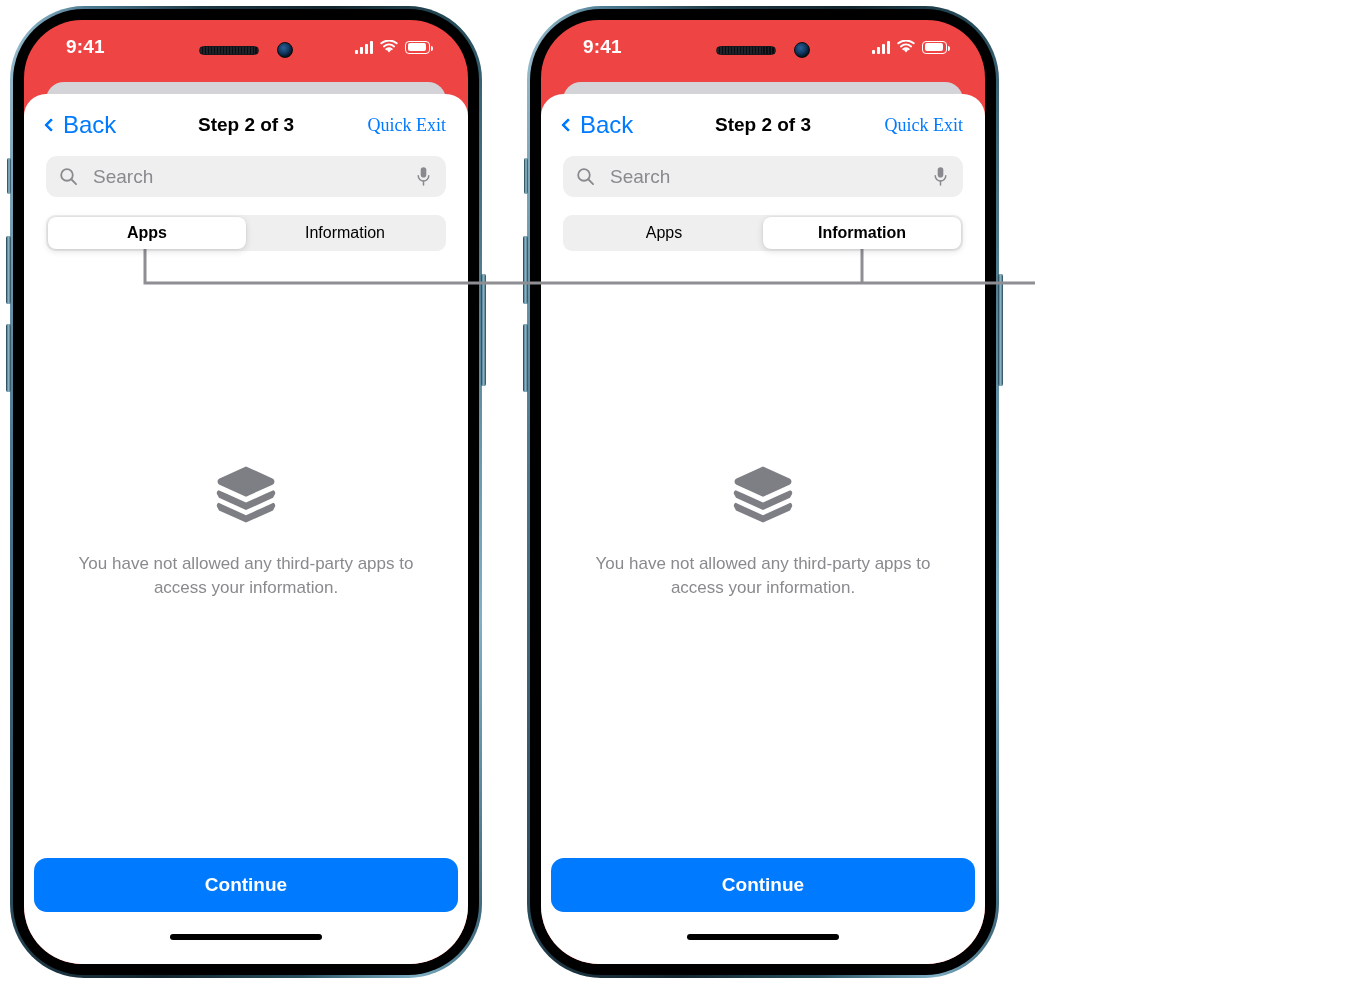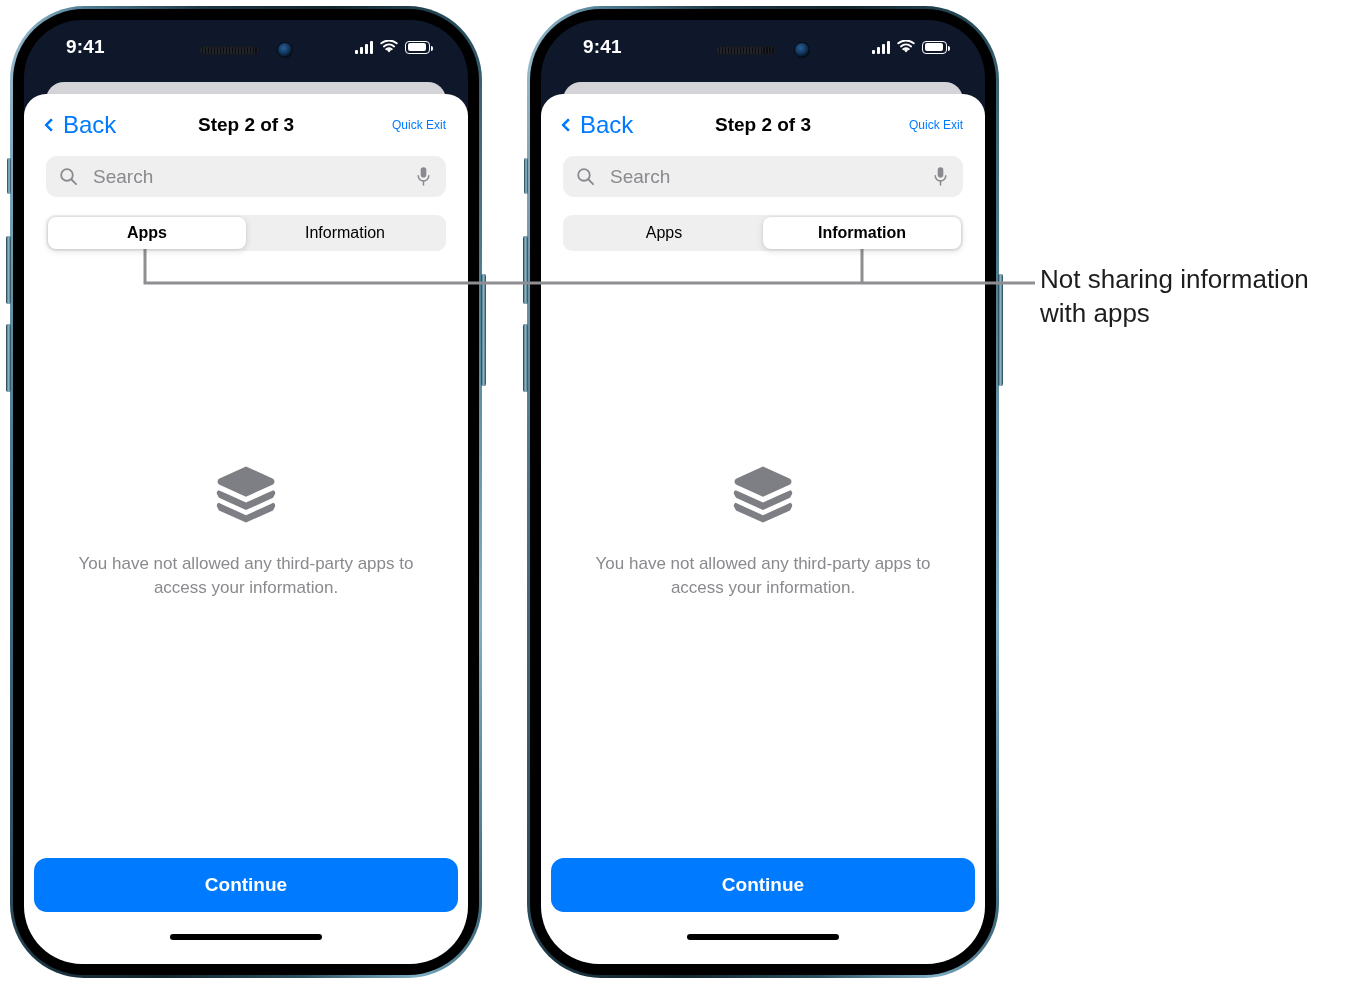--- a/index.html
+++ b/index.html
@@ -28,21 +28,21 @@
   }
   .frame-inner {
     position: absolute; inset: 3px;
     border-radius: 71px;
     background: #000;
   }
   .screen {
     position: absolute;
     left: 14px; right: 14px; top: 14px; bottom: 14px;
     border-radius: 58px;
-    background: #0f172a;
+    background: #ef4444;
     overflow: hidden;
   }
 
   
   .btn-side { position: absolute; background: linear-gradient(90deg,#1a3440,#6f9fb4 35%,#8fb8c9 55%,#24424f); border-radius: 2px; }
   .btn-silent { left: -3px; top: 152px; width: 4px; height: 36px; }
   .btn-vol-up { left: -4px; top: 230px; width: 5px; height: 68px; }
   .btn-vol-dn { left: -4px; top: 318px; width: 5px; height: 68px; }
   .btn-power  { right: -4px; top: 268px; width: 5px; height: 112px; }
 
@@ -97,21 +97,21 @@
   }
   .nav-back { display:flex; align-items:center; gap:5px; color:#007AFF; font-size:24px; cursor:pointer; }
   .chev {
     width:10px; height:10px; border-left:3px solid #007AFF; border-bottom:3px solid #007AFF;
     transform: rotate(45deg); margin-right:2px; border-radius:1px;
   }
   .nav-title {
     position:absolute; left:0; right:0; text-align:center;
     font-size:19px; font-weight:bold; color:#000; pointer-events:none;
   }
-  .nav-exit { margin-left:auto; color:#007AFF; font-size:12px; cursor:pointer; z-index:2; }
+  .nav-exit { margin-left:auto; color:#007AFF; font-size:18px; cursor:pointer; z-index:2;font-family:Liberation Serif, serif; }
 
   
   .search-wrap { padding: 0 22px; }
   .search {
     height: 41px; background:#efeff0; border-radius:11px;
     display:flex; align-items:center; padding: 0 13px; gap: 15px;
   }
   .search .mag { flex:0 0 auto; }
   .search-ph { font-size:19px; color:#8a8a8e; flex:1; }
   .mic { flex:0 0 auto; margin-right:2px; }
@@ -343,18 +343,14 @@
           </div>
       </div>
     </div>
   </div>
 
   <svg class="callout-svg">
     <path d="M145 245 V283 H1035" stroke="#8e8e93" stroke-width="3" fill="none"></path>
     <path d="M862 245 V283" stroke="#8e8e93" stroke-width="3" fill="none"></path>
   </svg>
 
-  <div class="callout-text">
-    <div>Not sharing information</div>
-    <div>with apps</div>
-  </div>
 
 </div>
 
 </body></html>

